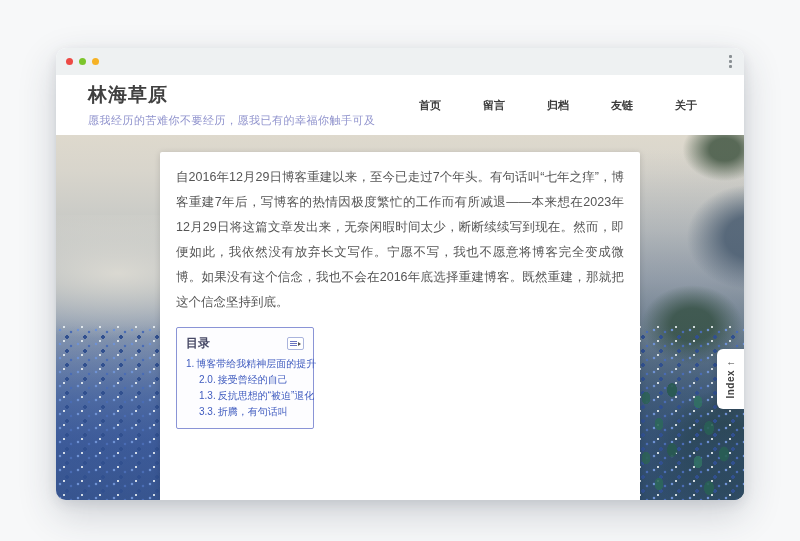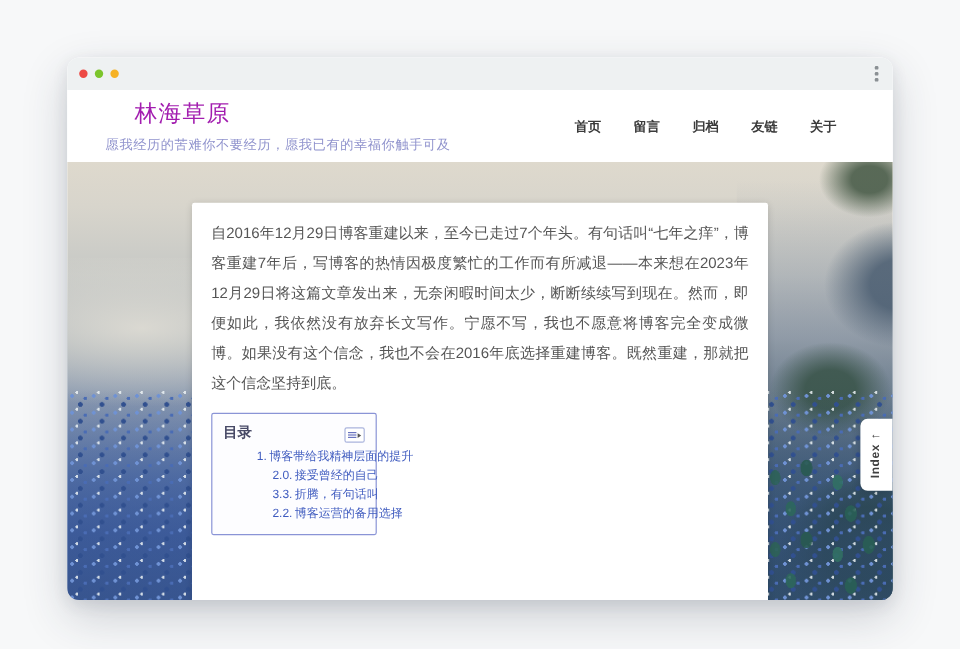--- a/index.html
+++ b/index.html
@@ -21,23 +21,23 @@
     padding:0 12px 0 10px; position:relative;
   }
   .dot { width:7px; height:7px; border-radius:50%; margin-right:6px; }
   .kebab { position:absolute; right:12px; top:7px; display:flex; flex-direction:column; gap:2px; }
   .kebab i { width:3px; height:3px; background:#8a9094; border-radius:1px; display:block; }
   
   .site-header {
     height:60px; background:#fff; display:flex; align-items:center;
     justify-content:space-between; padding:0 47px 0 32px;
   }
-  .site-title { font-size:19px; font-weight:normal; color:#a21caf; letter-spacing:1px;margin-left:24px; }
+  .site-title { font-size:19px; font-weight:bold; color:#404040; letter-spacing:1px; }
   .site-subtitle { font-size:11px; color:#9093cd; margin-top:5px; letter-spacing:.5px; }
-  .main-nav { display:flex; gap:27px; }
+  .main-nav { display:flex; gap:42px; }
   .main-nav a { font-size:11px; color:#3b3b3b; text-decoration:none; font-weight:bold; cursor:pointer; }
   
   .hero {
     position:relative; height:365px; overflow:hidden;
     background:
       linear-gradient(to bottom,
         #ded9cd 0%, #d8d5cc 10%, #c6c8c5 26%, #a4adb4 42%,
         #7e90ad 58%, #5773a6 72%, #44629c 84%, #3a5789 100%);
   }
   .hero-mist {
@@ -70,40 +70,40 @@
     background-image:
       radial-gradient(circle 1.6px at 4px 5px, #6f92d4 90%, transparent),
       radial-gradient(circle 2px at 11px 12px, #31508f 90%, transparent),
       radial-gradient(circle 1.2px at 8px 2px, rgba(236,242,244,.85) 90%, transparent),
       radial-gradient(circle 1.6px at 15px 7px, #4a6cb4 90%, transparent),
       linear-gradient(to bottom, rgba(90,110,150,.0), rgba(52,82,150,.45) 70%);
     background-size:18px 14px, 18px 14px, 18px 14px, 18px 14px, 100% 100%;
   }
   
   .article-card {
-    position:absolute; left:104px; top:34px; width:480px; height:348px;
+    position:absolute; left:104px; top:17px; width:480px; height:348px;
     background:#fff; border-radius:2px 2px 0 0; padding:13px 16px;
     box-shadow:0 1px 6px rgba(0,0,0,.15); overflow:hidden;
   }
   .intro { font-size:12.5px; color:#555; line-height:25px; text-align:justify; }
   
   .toc-box {
     margin-top:12px; width:138px; border:1px solid #8a94d6; background:#fdfdff;
     border-radius:2px; padding:7px 9px 8px;
   }
-  .toc-head { display:flex; justify-content:space-between; align-items:flex-end; margin-bottom:4px; }
+  .toc-head { display:flex; justify-content:space-between; align-items:center; margin-bottom:4px; }
   .toc-title { font-size:12px; font-weight:bold; color:#474966; }
   .toc-toggle {
     width:17px; height:13px; border:1px solid #aab4dd; border-radius:2px; background:#fff;
     display:flex; align-items:center; justify-content:center; gap:1px; cursor:pointer; padding:0;
   }
   .toc-toggle .bars { display:flex; flex-direction:column; gap:1px; }
   .toc-toggle .bars i { display:block; width:7px; height:1px; background:#6a74c0; }
   .toc-toggle .caret { width:0; height:0; border-top:2px solid transparent; border-bottom:2px solid transparent; border-left:3px solid #555; }
-  .toc-list { list-style:none;margin-left:28px; }
+  .toc-list { list-style:none; }
   .toc-item { font-size:10px; line-height:16px; white-space:nowrap; }
   .toc-item a { color:#3f5bbf; text-decoration:none; cursor:pointer; }
   .toc-item.lv2 { padding-left:13px; }
   .toc-item .num { margin-right:2px; }
   
   .index-tab {
     position:absolute; right:0; top:214px; width:27px; height:60px;
     background:#fff; border-radius:6px 0 0 6px; box-shadow:-2px 2px 6px rgba(0,0,0,.12);
     display:flex; align-items:center; justify-content:center; cursor:pointer;
   }
@@ -168,29 +168,29 @@
 
             <li class="toc-item lv1">
               <a><span class="num">1.</span><span>博客带给我精神层面的提升</span></a>
             </li>
 
 
             <li class="toc-item lv2">
               <a><span class="num">2.0.</span><span>接受曾经的自己</span></a>
             </li>
 
+            <li class="toc-item lv2">
+              <a><span class="num">1.3.</span><span>反抗思想的“被迫”退化</span></a>
+            </li>
 
 
             <li class="toc-item lv2">
               <a><span class="num">3.3.</span><span>折腾，有句话叫</span></a>
             </li>
 
-            <li class="toc-item lv2">
-              <a><span class="num">2.2.</span><span>博客运营的备用选择</span></a>
-            </li>
 
           </ul>
       </div>
 
     </div>
 
     <div class="index-tab">
       <span class="rot">
         <span>Index</span>
         <span>↑</span>

